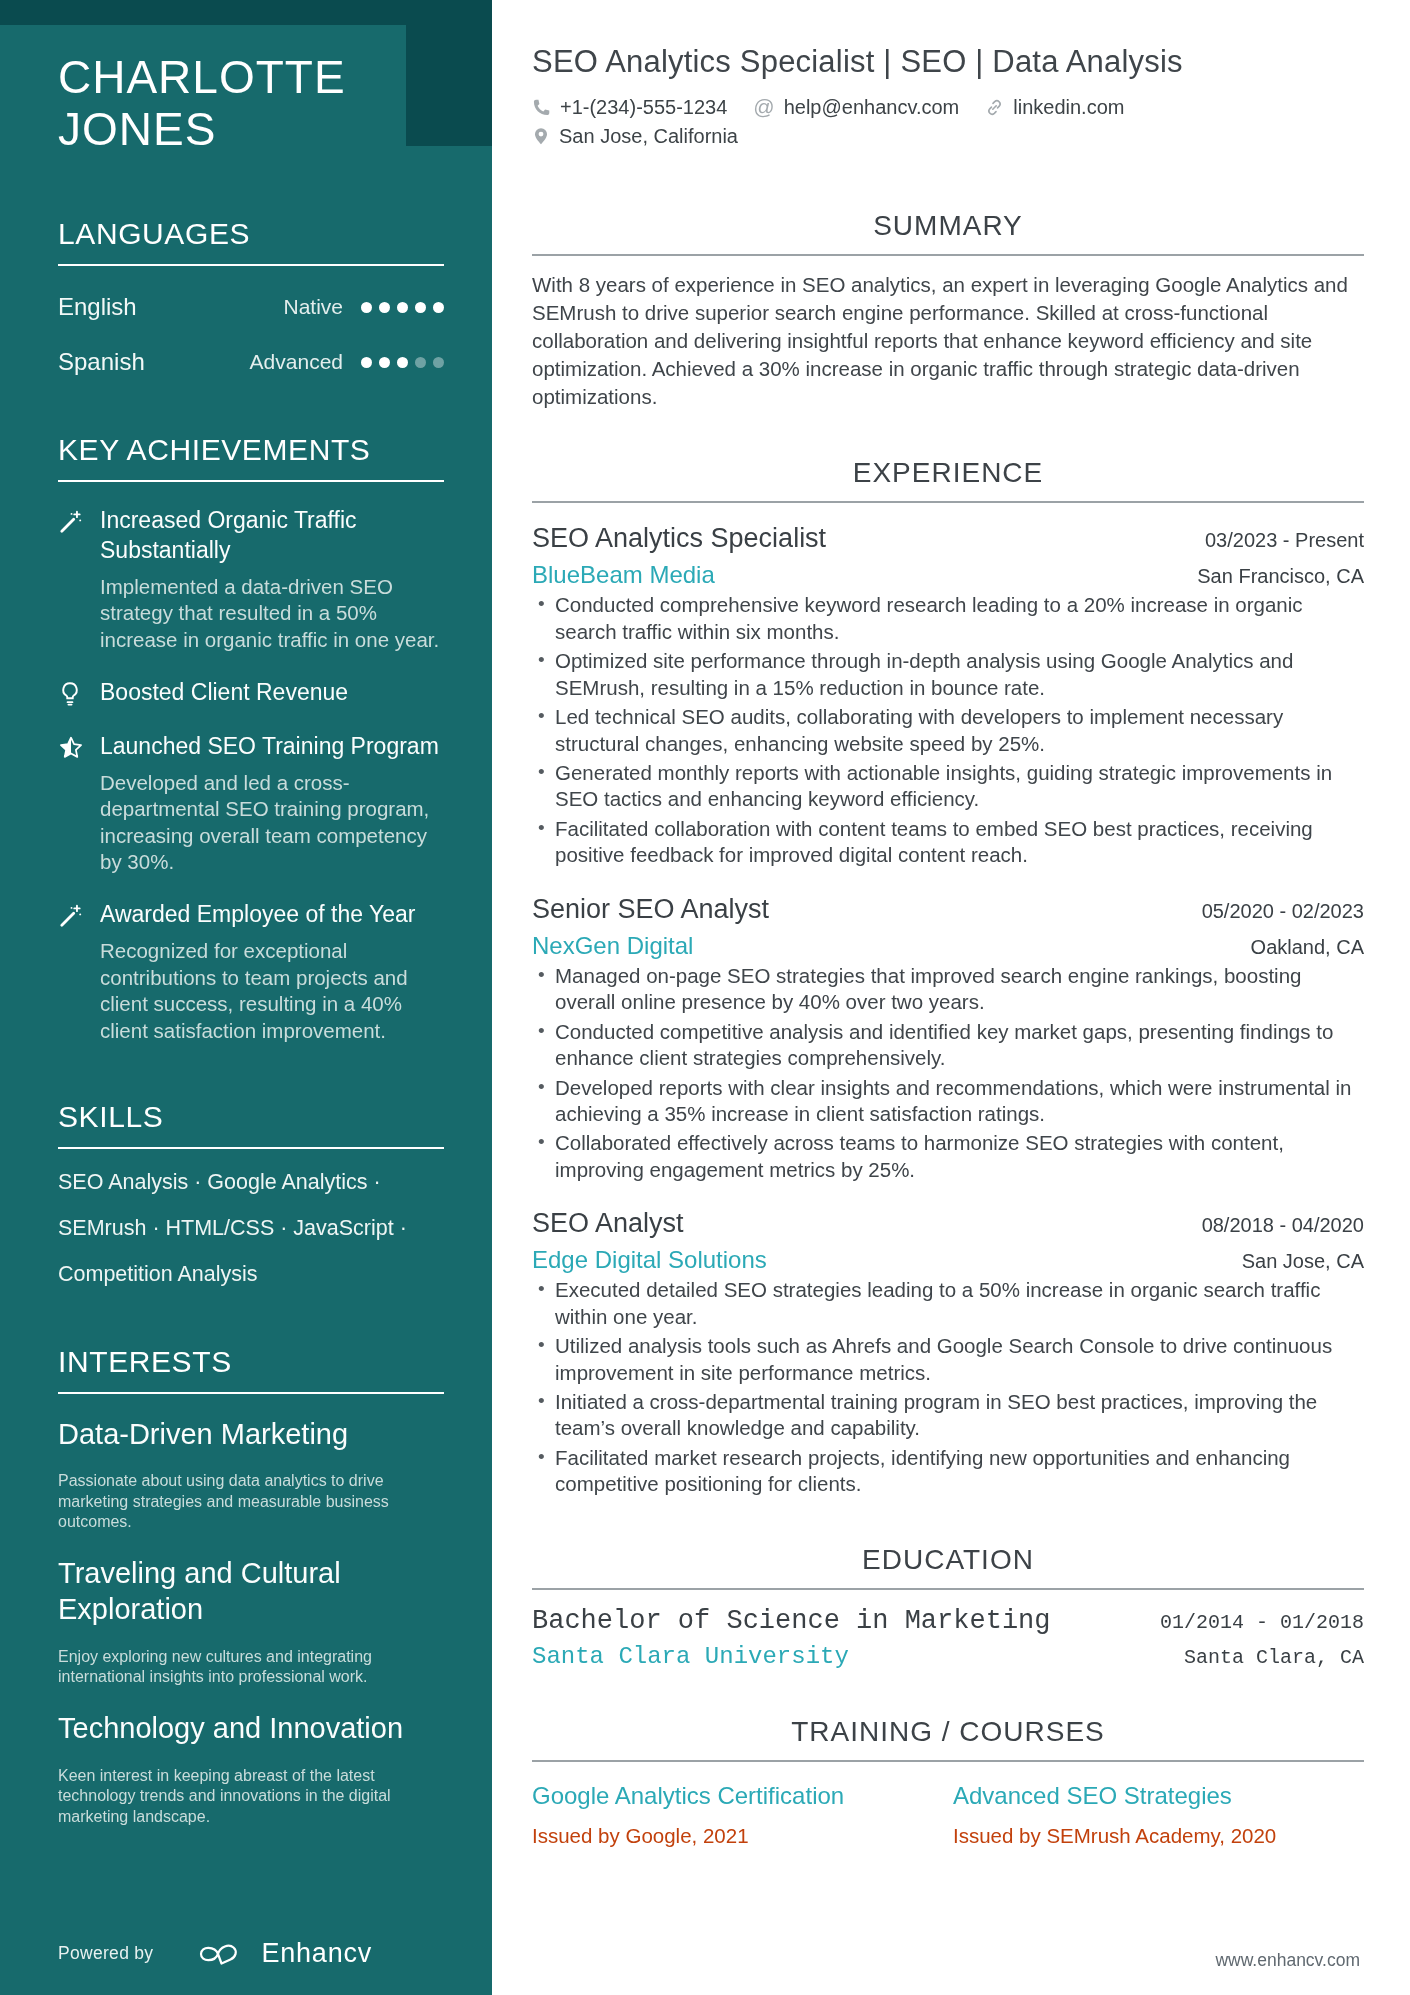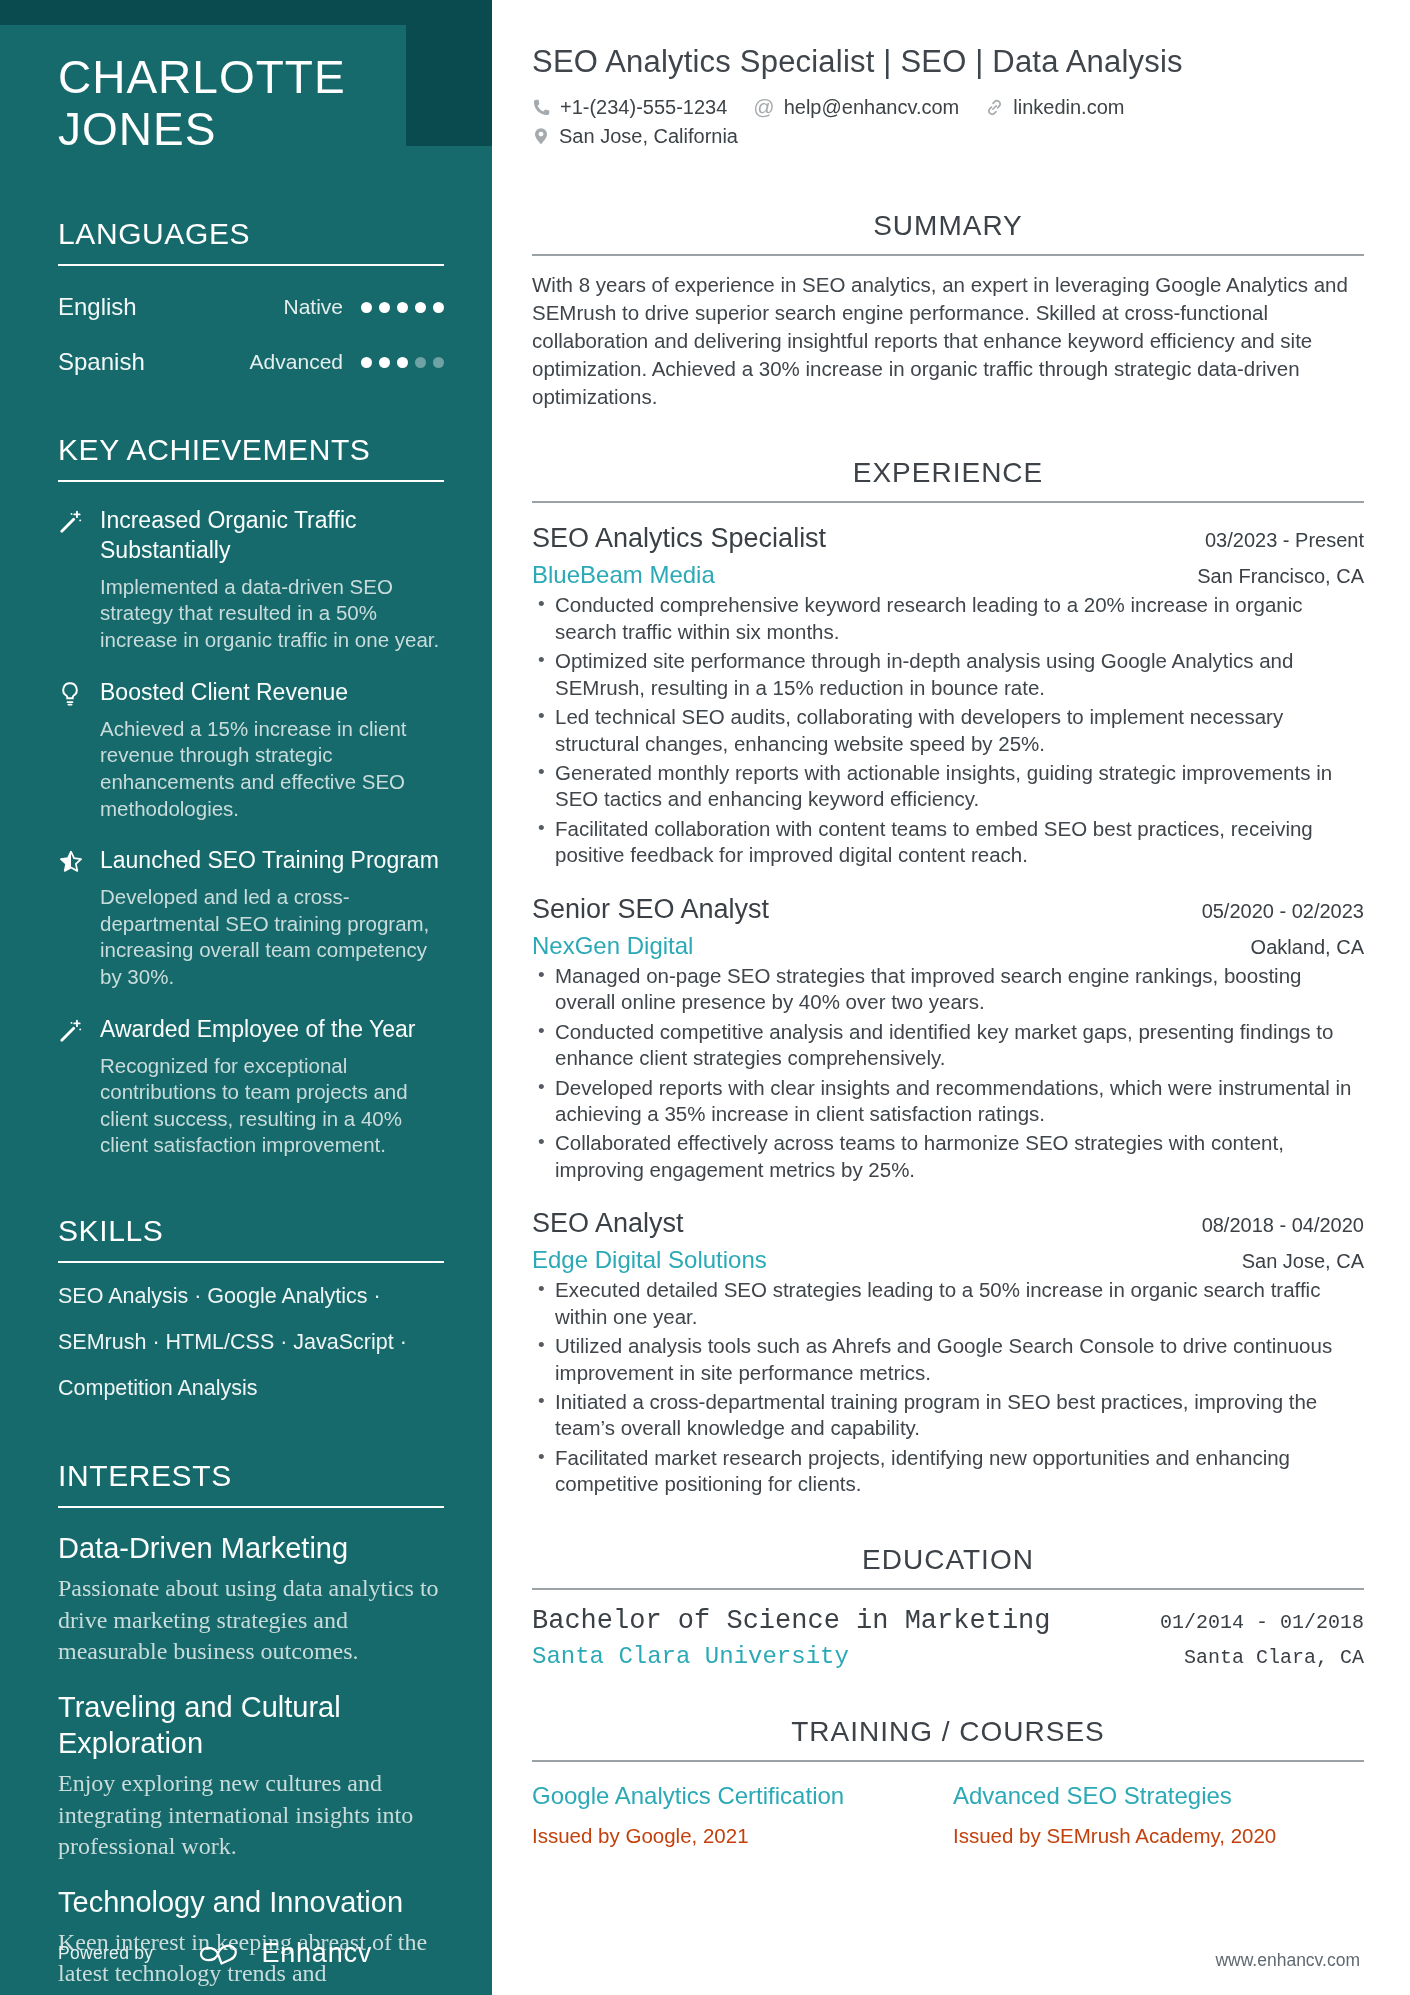--- a/index.html
+++ b/index.html
@@ -33,21 +33,21 @@
   .sec-achievements{margin-top:57px;}
   .ach-item{display:flex;margin-top:24px;}
   .ach-icon{width:26px;flex-shrink:0;margin-right:16px;padding-top:3px;}
   .ach-title{font-size:23px;line-height:1.3;color:#fbfdfd;}
   .ach-body{font-size:20.5px;line-height:1.3;color:#c9dcdb;margin-top:8px;}
   .sec-skills{margin-top:55px;}
   .skill-line{font-size:21.5px;color:#eef5f4;margin-top:21px;}
   .sec-interests{margin-top:58px;}
   .int-item{margin-top:22px;}
   .int-title{font-size:29px;color:#fbfdfd;line-height:1.25;}
-  .int-body{font-size:24px;line-height:1.3;color:#c9dcdb;margin-top:7px;font-family:Liberation Serif, serif;}
+  .int-body{font-size:16px;line-height:1.3;color:#c9dcdb;margin-top:19px;}
   .sb-footer{
     position:absolute;left:58px;bottom:26px;display:flex;align-items:center;z-index:2;gap:8px;
   }
   .powered{font-size:17.5px;color:#e8f1f0;letter-spacing:0.3px;}
   .logo-mark{margin-left:34px;display:flex;align-items:center;}
   .logo-word{font-size:27px;color:#ffffff;margin-left:12px;letter-spacing:0.8px;font-weight:400;}
   
   .main{flex:1;box-sizing:border-box;padding:44px 46px 0 40px;position:relative;color:#3f454a;}
   .main-title{margin:0;font-size:31px;font-weight:400;letter-spacing:0.2px;}
   .contact{margin-top:15px;}
@@ -143,21 +143,20 @@
 
         <div class="ach-item">
           <span class="ach-icon">
             <svg width="24" height="26" viewBox="0 0 20 24" fill="none" stroke="#ffffff" stroke-linecap="round">
               <path d="M10 2 a6.2 6.2 0 0 1 3.4 11.4 c-.6.4-.9 1.1-.9 1.8 v.8 h-5 v-.8 c0-.7-.3-1.4-.9-1.8 A6.2 6.2 0 0 1 10 2 z" stroke-width="1.8"></path>
               <path d="M7.8 19.5 h4.4 M8.6 21.8 h2.8" stroke-width="1.8"></path>
             </svg>
           </span>
           <div>
             <div class="ach-title">Boosted Client Revenue</div>
-            <div class="ach-body">Achieved a 15% increase in client revenue through strategic enhancements and effective SEO methodologies.</div>
           </div>
         </div>
 
         <div class="ach-item">
           <span class="ach-icon">
             <svg width="26" height="26" viewBox="0 0 24 24">
               <defs>
                 <linearGradient id="halfstar" x1="0" x2="1" y1="0" y2="0">
                   <stop offset="50%" stop-color="#ffffff"></stop>
                   <stop offset="50%" stop-color="rgba(255,255,255,0)"></stop>

